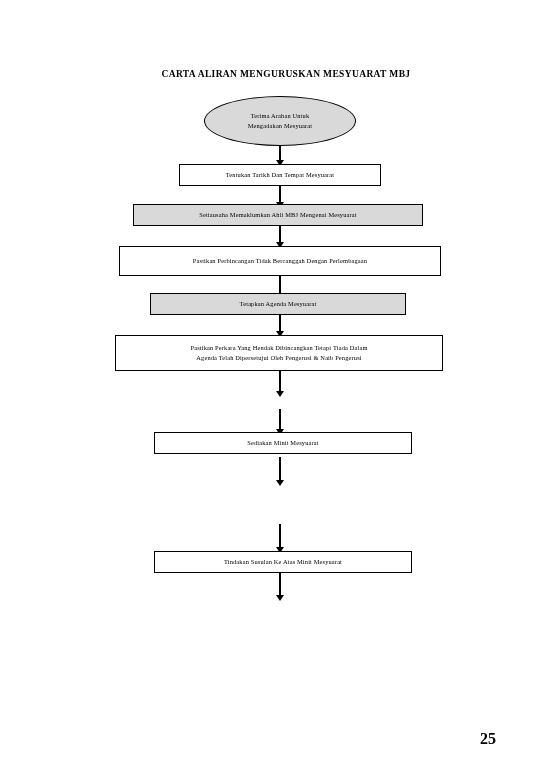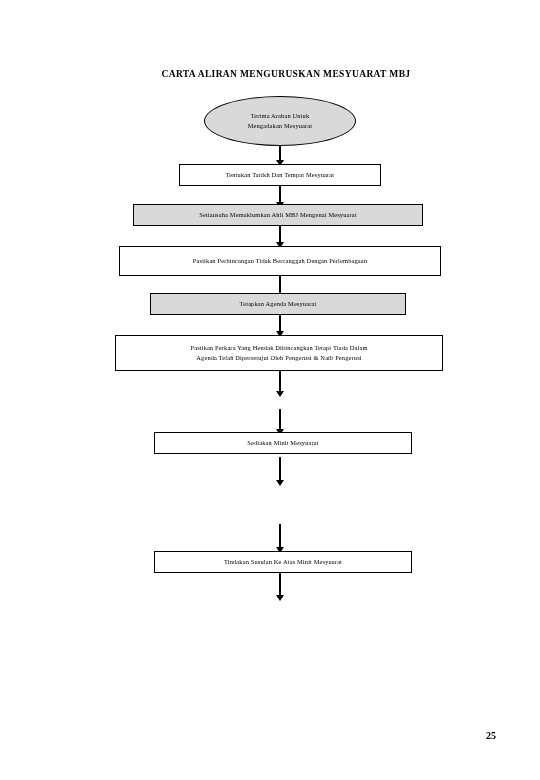--- a/index.html
+++ b/index.html
@@ -86,21 +86,21 @@
     border-right: 4px solid transparent;
     border-top: 6px solid #000000;
   }
 
   .page-number {
     position: absolute;
     right: 44px;
     top: 730px;
     font-family: "Liberation Serif", serif;
     font-weight: bold;
-    font-size: 10px;
+    font-size: 16px;
   }
 </style>
 </head>
 <body>
 
 <div id="page">
 
   <div class="chart-title">CARTA ALIRAN MENGURUSKAN MESYUARAT MBJ</div>
 
   <div class="node oval fill-gray" style="left:204px; top:96px; width:152px; height:50px;">

